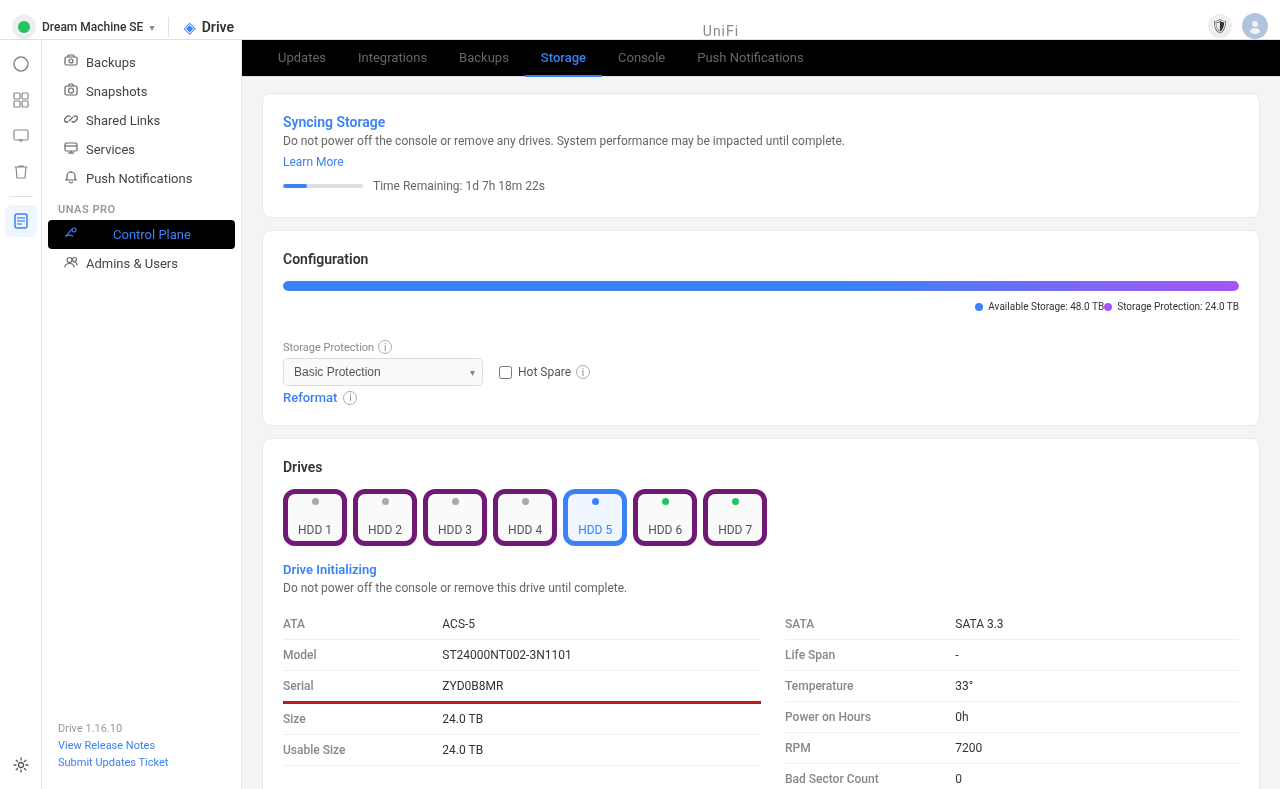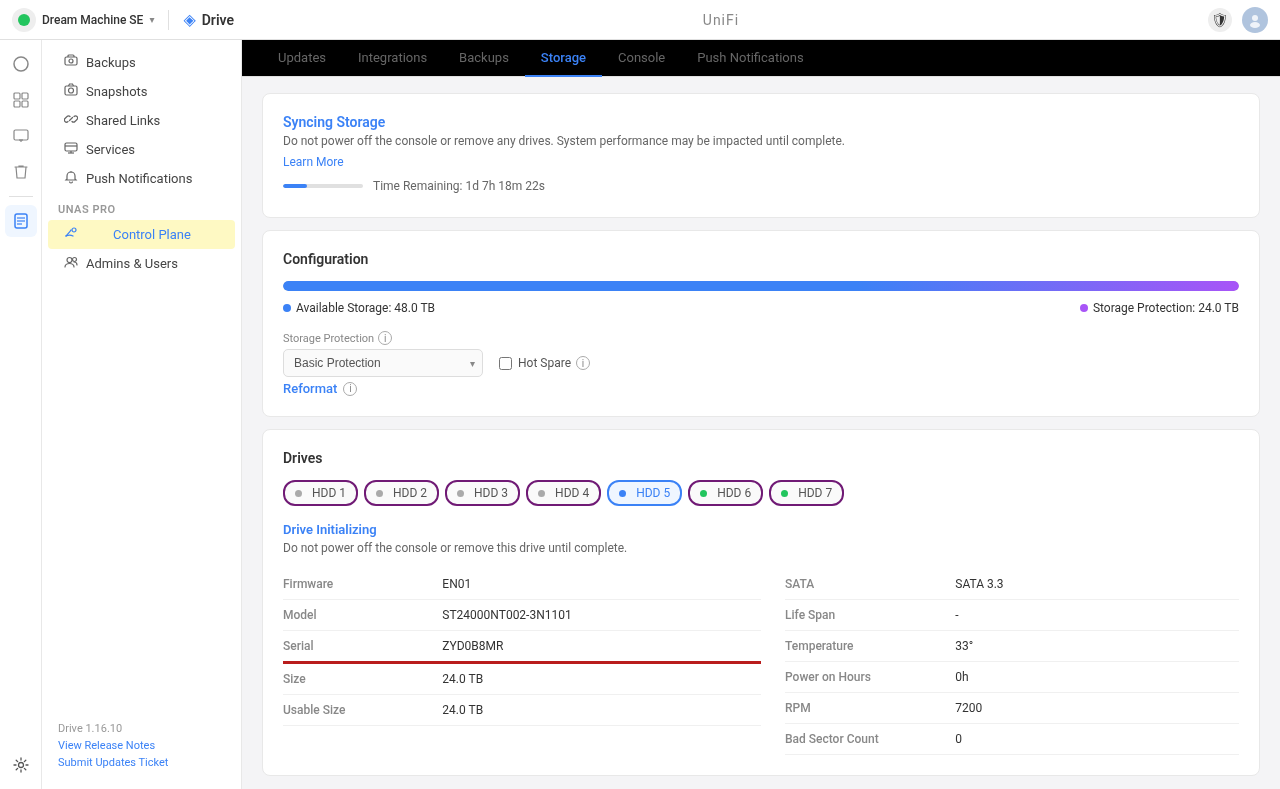--- a/index.html
+++ b/index.html
@@ -1,40 +1,40 @@
 <!DOCTYPE html>
 <html><head>
   <meta charset="utf-8">
   <style>
     * { box-sizing: border-box; margin: 0; padding: 0; }
     body { font-family: -apple-system, BlinkMacSystemFont, 'Segoe UI', Roboto, sans-serif; background: #f4f4f6; color: #333; font-size: 13px; display: flex; flex-direction: column; height: 789px; overflow: hidden; }
 
     
-    .topbar { height: 40px; background: #fff; border-bottom: 1px solid #e0e0e0; display: flex; align-items: center; padding: 0 12px; gap: 12px; z-index: 10; }
+    .topbar { height: 40px; background: #fff; border-bottom: 1px solid #e0e0e0; display: flex; align-items: flex-end; padding: 0 12px; gap: 12px; z-index: 10; }
     .topbar-left { display: flex; align-items: center; gap: 6px; font-size: 13px; font-weight: 500; color: #333; }
     .topbar-center { flex: 1; text-align: center; font-size: 14px; color: #888; letter-spacing: 1px; }
     .topbar-right { display: flex; align-items: center; gap: 10px; }
     .device-name { font-size: 12px; font-weight: 500; }
     .chevron-icon { font-size: 10px; color: #888; }
     .topbar-icon { width: 24px; height: 24px; border-radius: 50%; background: #eee; display: flex; align-items: center; justify-content: center; cursor: pointer; font-size: 12px; }
     .avatar { width: 26px; height: 26px; border-radius: 50%; background: #b0c4de; display: flex; align-items: center; justify-content: center; font-size: 11px; color: #fff; cursor: pointer; }
 
     
     .app-body { display: flex; flex: 1; overflow: hidden; }
 
     
     .icon-sidebar { width: 42px; background: #fff; border-right: 1px solid #e8e8e8; display: flex; flex-direction: column; align-items: center; padding: 8px 0; gap: 4px; }
     .icon-sidebar-item { width: 32px; height: 32px; border-radius: 6px; display: flex; align-items: center; justify-content: center; cursor: pointer; color: #888; font-size: 16px; }
     .icon-sidebar-item.active { color: #3b82f6; background: #eff6ff; }
     .icon-sidebar-divider { width: 24px; height: 1px; background: #e0e0e0; margin: 4px 0; }
 
     
     .left-sidebar { width: 200px; background: #fff; border-right: 1px solid #e8e8e8; display: flex; flex-direction: column; padding: 8px 0; overflow-y: auto; }
     .sidebar-section-item { display: flex; align-items: center; gap: 8px; padding: 6px 16px; cursor: pointer; color: #444; font-size: 13px; border-radius: 4px; margin: 0 6px; }
-    .sidebar-section-item.active { background: #fef9c3; color: #3b82f6; gap: 35px; }
+    .sidebar-section-item.active { background: #000000; color: #3b82f6; gap: 35px; }
     .sidebar-icon { font-size: 14px; }
     .sidebar-group-label { font-size: 11px; color: #999; font-weight: 600; padding: 10px 16px 4px; text-transform: uppercase; letter-spacing: 0.5px; }
     .sidebar-bottom { margin-top: auto; padding: 12px 16px; font-size: 11px; color: #999; }
     .sidebar-bottom a { color: #3b82f6; text-decoration: none; display: block; margin-top: 4px; }
 
     
     .main-content { flex: 1; overflow-y: auto; padding: 0; background: #f4f4f6; }
 
     
     .tabs-bar { background: #000000; border-bottom: 1px solid #e0e0e0; padding: 0 20px; display: flex; gap: 0; }
@@ -53,41 +53,41 @@
     .learn-more { color: #3b82f6; font-size: 12px; text-decoration: none; cursor: pointer; }
     .progress-bar-container { margin: 10px 0 4px; display: flex; align-items: center; gap: 10px; }
     .progress-bar-track { flex: 0 0 80px; height: 4px; background: #e0e0e0; border-radius: 2px; overflow: hidden; }
     .progress-bar-fill { height: 100%; width: 30%; background: #3b82f6; border-radius: 2px; }
     .time-remaining { font-size: 12px; color: #666; }
 
     
     .config-title { font-size: 14px; font-weight: 600; color: #333; margin-bottom: 14px; }
     .storage-bar-container { width: 100%; height: 10px; background: #e0e0e0; border-radius: 5px; overflow: hidden; display: flex; margin-bottom: 10px; }
     .storage-bar-used { background: linear-gradient(90deg, #3b82f6 60%, #a855f7 100%); height: 100%; width: 100%; border-radius: 5px; }
-    .storage-legend { display: flex; justify-content: space-between; margin-bottom: 16px; font-size: 12px; }
+    .storage-legend { display: flex; justify-content: flex-end; margin-bottom: 28px; font-size: 10px; }
     .legend-item { display: flex; align-items: center; gap: 5px; }
     .legend-dot { width: 8px; height: 8px; border-radius: 50%; }
     .legend-dot.blue { background: #3b82f6; }
     .legend-dot.purple { background: #a855f7; }
     .config-row { display: flex; align-items: center; gap: 16px; margin-bottom: 4px; }
     .config-field { display: flex; flex-direction: column; gap: 4px; }
     .config-label { font-size: 11px; color: #888; display: flex; align-items: center; gap: 4px; }
     .info-icon { width: 14px; height: 14px; border-radius: 50%; border: 1px solid #aaa; display: inline-flex; align-items: center; justify-content: center; font-size: 10px; color: #888; cursor: pointer; }
     .config-select { padding: 6px 28px 6px 10px; border: 1px solid #ddd; border-radius: 5px; font-size: 12px; color: #555; background: #fafafa; appearance: none; cursor: pointer; min-width: 200px; position: relative; }
     .select-wrapper { position: relative; display: inline-block; }
     .select-arrow { position: absolute; right: 8px; top: 50%; transform: translateY(-50%); pointer-events: none; font-size: 10px; color: #888; }
     .checkbox-row { display: flex; align-items: center; gap: 6px; }
     .checkbox-label { font-size: 12px; color: #555; display: flex; align-items: center; gap: 5px; }
     .reformat-row { display: flex; align-items: center; gap: 6px; }
     .reformat-link { color: #3b82f6; font-size: 13px; font-weight: 500; cursor: pointer; }
 
     
     .drives-title { font-size: 14px; font-weight: 600; color: #333; margin-bottom: 14px; }
     .drives-tabs { display: flex; gap: 6px; flex-wrap: wrap; margin-bottom: 16px; }
-    .drive-tab { padding: 4px 10px; border-radius: 12px; border: 2px solid #701a75; font-size: 12px; cursor: pointer; display: flex; align-items: center; gap: 10px; color: #555; background: #fafafa; }
+    .drive-tab { padding: 4px 10px; border-radius: 12px; border: 5px solid #701a75; font-size: 12px; cursor: pointer; display: flex; align-items: center; gap: 18px; color: #555; background: #fafafa; flex-direction: column; }
     .drive-tab.active { border-color: #3b82f6; color: #3b82f6; background: #eff6ff; }
     .drive-tab-dot { width: 7px; height: 7px; border-radius: 50%; background: #aaa; }
     .drive-tab-dot.active { background: #3b82f6; }
     .drive-tab-dot.green { background: #22c55e; }
     .drive-initializing-title { color: #3b82f6; font-size: 13px; font-weight: 600; margin-bottom: 4px; }
     .drive-initializing-desc { font-size: 12px; color: #666; margin-bottom: 14px; }
   </style>
 </head>
 <body>
 
@@ -356,22 +356,22 @@
           </div>
         </div>
 
         <div class="drive-initializing-title">Drive Initializing</div>
         <div class="drive-initializing-desc">Do not power off the console or remove this drive until complete.</div>
 
         <div style="display:grid;grid-template-columns:1fr 1fr;gap:0;">
 
           <div>
             <div style="display:flex;border-bottom:1px solid #f0f0f0;padding:8px 0;">
-              <div style="flex:1;font-size:12px;color:#888;font-weight:500;">Firmware</div>
-              <div style="flex:2;font-size:12px;color:#333;">EN01</div>
+              <div style="flex:1;font-size:12px;color:#888;font-weight:500;">ATA</div>
+              <div style="flex:2;font-size:12px;color:#333;">ACS-5</div>
             </div>
             <div style="display:flex;border-bottom:1px solid #f0f0f0;padding:8px 0;">
               <div style="flex:1;font-size:12px;color:#888;font-weight:500;">Model</div>
               <div style="flex:2;font-size:12px;color:#333;">ST24000NT002-3N1101</div>
             </div>
             <div style="display:flex;border-bottom:3px solid #b91c1c;padding:8px 0;justify-content:space-between;">
               <div style="flex:1;font-size:12px;color:#888;font-weight:500;">Serial</div>
               <div style="flex:2;font-size:12px;color:#333;">ZYD0B8MR</div>
             </div>
             <div style="display:flex;border-bottom:1px solid #f0f0f0;padding:8px 0;">

